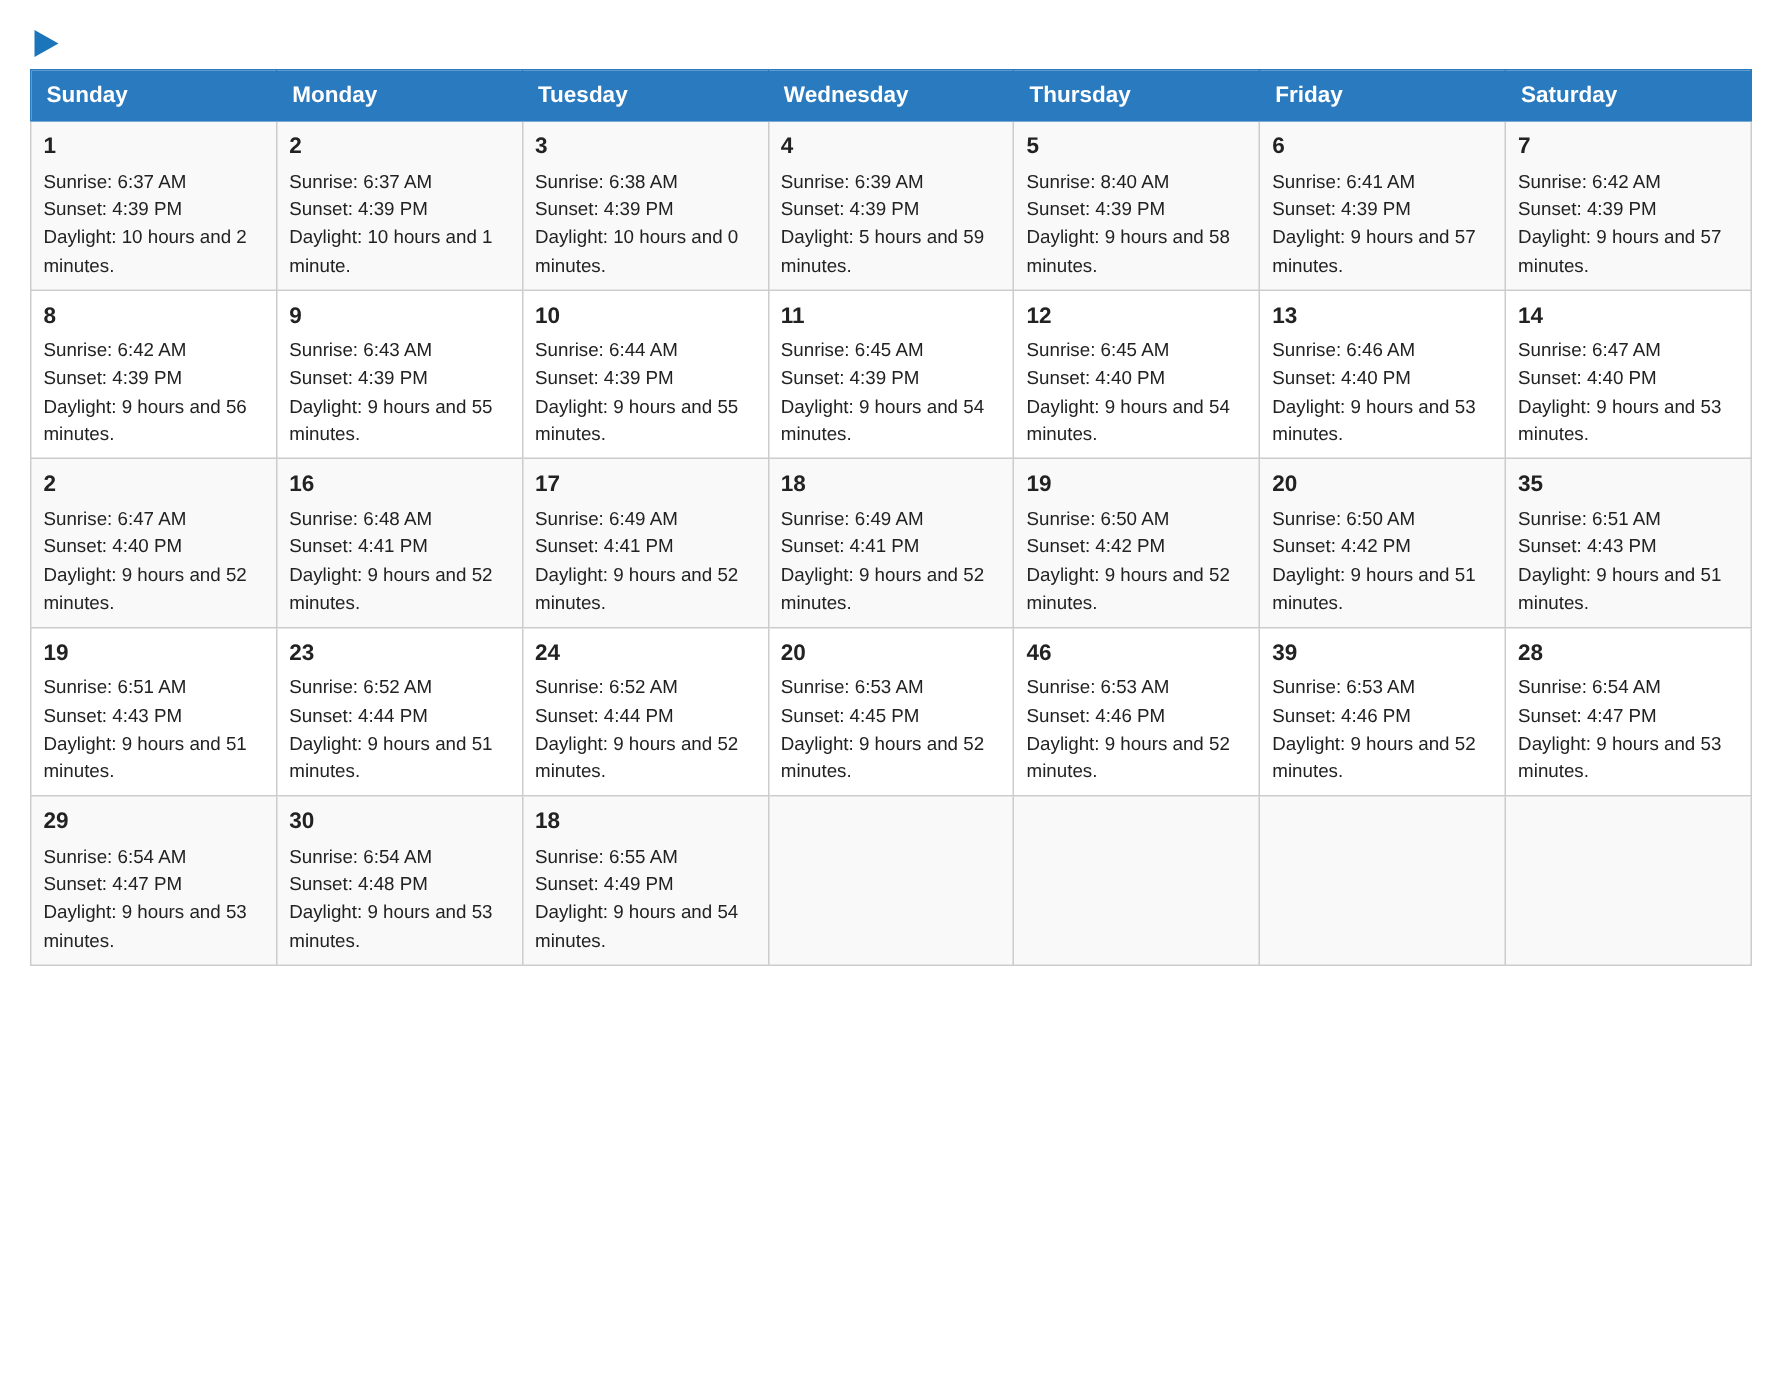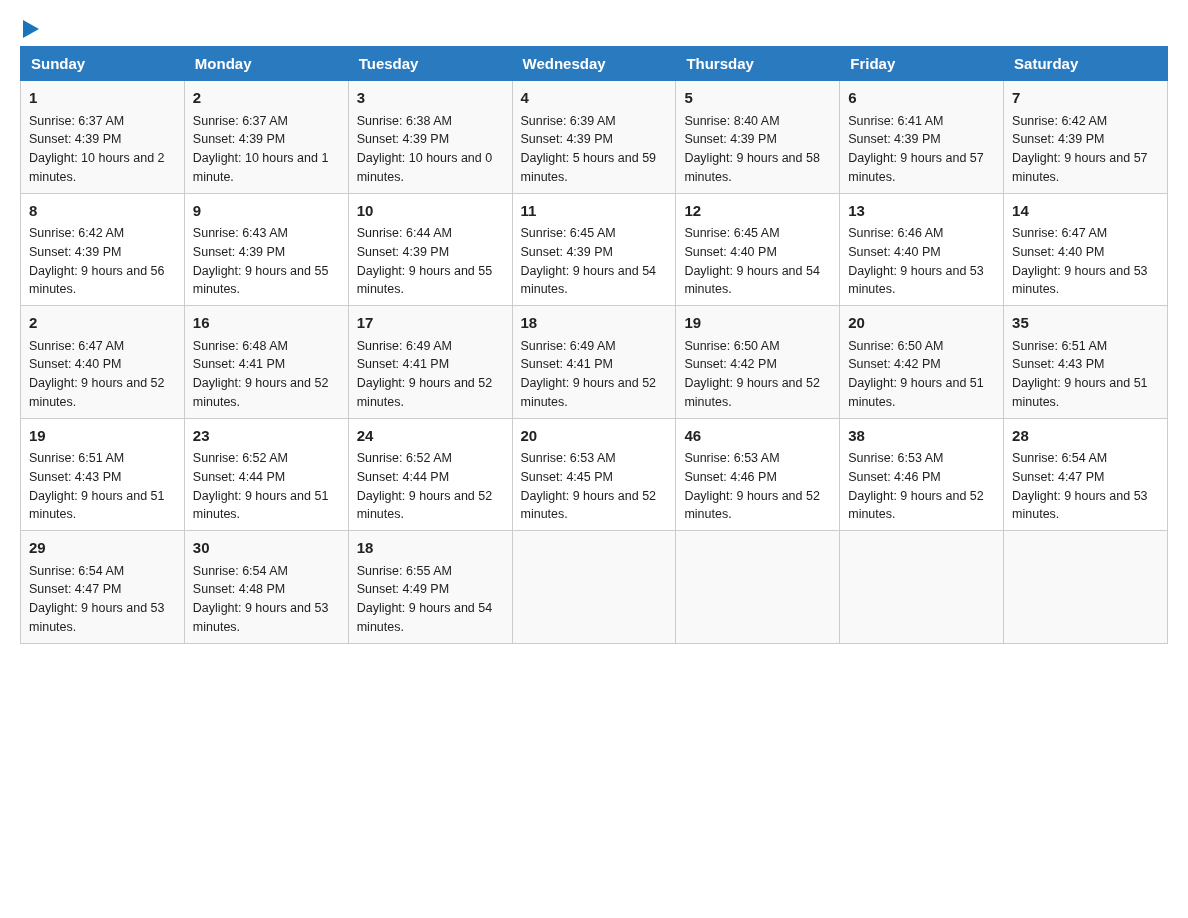--- a/index.html
+++ b/index.html
@@ -165,21 +165,21 @@
         <td><span class="day-num">19</span><span class="day-info">Sunrise: 6:50 AM</span><br><span class="day-info">Sunset: 4:42 PM</span><br><span class="day-info">Daylight: 9 hours and 52 minutes.</span></td>
         <td><span class="day-num">20</span><span class="day-info">Sunrise: 6:50 AM</span><br><span class="day-info">Sunset: 4:42 PM</span><br><span class="day-info">Daylight: 9 hours and 51 minutes.</span></td>
         <td><span class="day-num">35</span><span class="day-info">Sunrise: 6:51 AM</span><br><span class="day-info">Sunset: 4:43 PM</span><br><span class="day-info">Daylight: 9 hours and 51 minutes.</span></td>
       </tr>
       <tr>
         <td><span class="day-num">19</span><span class="day-info">Sunrise: 6:51 AM</span><br><span class="day-info">Sunset: 4:43 PM</span><br><span class="day-info">Daylight: 9 hours and 51 minutes.</span></td>
         <td><span class="day-num">23</span><span class="day-info">Sunrise: 6:52 AM</span><br><span class="day-info">Sunset: 4:44 PM</span><br><span class="day-info">Daylight: 9 hours and 51 minutes.</span></td>
         <td><span class="day-num">24</span><span class="day-info">Sunrise: 6:52 AM</span><br><span class="day-info">Sunset: 4:44 PM</span><br><span class="day-info">Daylight: 9 hours and 52 minutes.</span></td>
         <td><span class="day-num">20</span><span class="day-info">Sunrise: 6:53 AM</span><br><span class="day-info">Sunset: 4:45 PM</span><br><span class="day-info">Daylight: 9 hours and 52 minutes.</span></td>
         <td><span class="day-num">46</span><span class="day-info">Sunrise: 6:53 AM</span><br><span class="day-info">Sunset: 4:46 PM</span><br><span class="day-info">Daylight: 9 hours and 52 minutes.</span></td>
-        <td><span class="day-num">38</span><span class="day-info">Sunrise: 6:53 AM</span><br><span class="day-info">Sunset: 4:46 PM</span><br><span class="day-info">Daylight: 9 hours and 52 minutes.</span></td>
+        <td><span class="day-num">39</span><span class="day-info">Sunrise: 6:53 AM</span><br><span class="day-info">Sunset: 4:46 PM</span><br><span class="day-info">Daylight: 9 hours and 52 minutes.</span></td>
         <td><span class="day-num">28</span><span class="day-info">Sunrise: 6:54 AM</span><br><span class="day-info">Sunset: 4:47 PM</span><br><span class="day-info">Daylight: 9 hours and 53 minutes.</span></td>
       </tr>
       <tr>
         <td><span class="day-num">29</span><span class="day-info">Sunrise: 6:54 AM</span><br><span class="day-info">Sunset: 4:47 PM</span><br><span class="day-info">Daylight: 9 hours and 53 minutes.</span></td>
         <td><span class="day-num">30</span><span class="day-info">Sunrise: 6:54 AM</span><br><span class="day-info">Sunset: 4:48 PM</span><br><span class="day-info">Daylight: 9 hours and 53 minutes.</span></td>
         <td><span class="day-num">18</span><span class="day-info">Sunrise: 6:55 AM</span><br><span class="day-info">Sunset: 4:49 PM</span><br><span class="day-info">Daylight: 9 hours and 54 minutes.</span></td>
         <td></td>
         <td></td>
         <td></td>
         <td></td>

